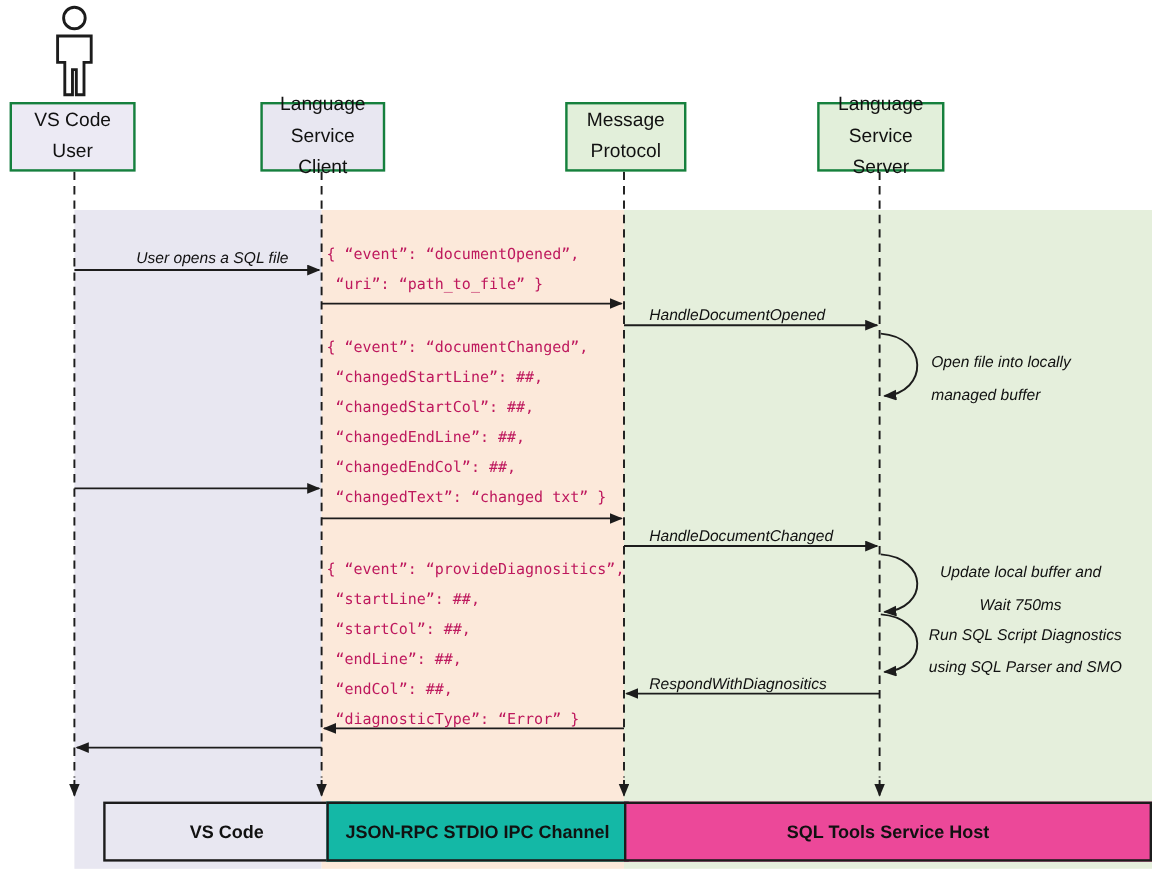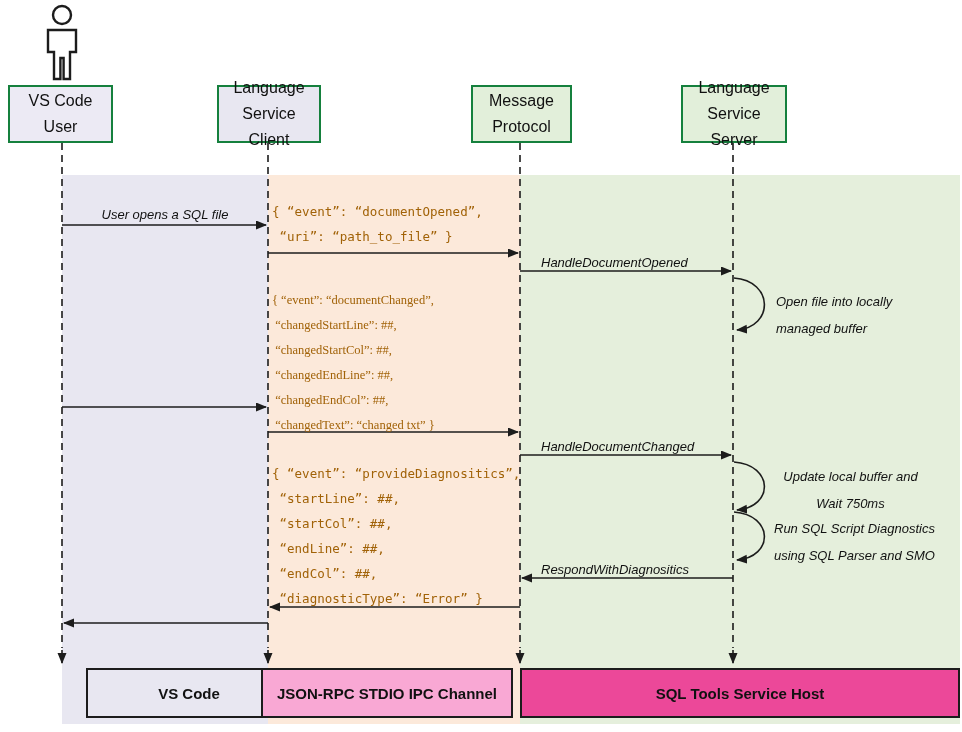--- a/index.html
+++ b/index.html
@@ -28,28 +28,28 @@
   .hbox .wrap90 { display:inline-block; width:92px; }
   .hbox .wrap70 { display:inline-block; width:70px; }
 
   
   .lbl { position:absolute; font-style:italic; font-size:13px; line-height:27px; z-index:3; }
   .pre { white-space:pre-line; }
   .center { text-align:center; }
 
   
   .payload { position:absolute; font-family:"DejaVu Sans Mono", monospace; font-size:12.5px;
-             line-height:25px; white-space:pre-wrap; z-index:3; color:#a16207; }
+             line-height:25px; white-space:pre-wrap; z-index:3; color:#be185d; }
 
   
   .bbox { position:absolute; top:668px; height:50px; border:2px solid #1c1c1c;
           display:flex; align-items:center; justify-content:center;
           font-weight:bold; font-size:15px; z-index:3; }
   .bbox-vscode { left:62px;  width:206px; background:#e8e7f1;margin-left:24px; }
-  .bbox-ipc    { left:261px; width:252px; background:#f9a8d4; }
+  .bbox-ipc    { left:272px; width:252px; background:#14b8a6; }
   .bbox-host   { left:520px; width:440px; background:#ec4899; }
 
   .person { position:absolute; left:30px; top:3px; z-index:3; }
 </style>
 </head>
 <body>
 
 <div class="stage">
 
   <div class="lane lane-vscode"></div>
@@ -103,31 +103,31 @@
   <div class="hbox hbox-client">
     <span class="wrap90">Language Service Client</span>
   </div>
   <div class="hbox hbox-protocol">
     <span class="wrap70">Message Protocol</span>
   </div>
   <div class="hbox hbox-server">
     <span class="wrap90">Language Service Server</span>
   </div>
 
-  <div class="lbl center" style="left:62px; top:201px; width:206px;">User opens a SQL file</div>
+  <div class="lbl center" style="left:74px; top:201px; width:206px;">User opens a SQL file</div>
 
   <div class="payload" style="left:272px; top:199px;">{ “event”: “documentOpened”,
  “uri”: “path_to_file” }</div>
 
   <div class="lbl" style="left:541px; top:249px;">HandleDocumentOpened</div>
 
   <div class="lbl pre" style="left:776px; top:288px;">Open file into locally
 managed buffer</div>
 
-  <div class="payload" style="left:272px; top:288px;font-family:Liberation Serif, serif;">{ “event”: “documentChanged”,
+  <div class="payload" style="left:272px; top:276px;">{ “event”: “documentChanged”,
  “changedStartLine”: ##,
  “changedStartCol”: ##,
  “changedEndLine”: ##,
  “changedEndCol”: ##,
  “changedText”: “changed txt” }</div>
 
 
   <div class="lbl" style="left:541px; top:433px;">HandleDocumentChanged</div>
 
   <div class="lbl pre center" style="left:768px; top:463px; width:165px;">Update local buffer and

